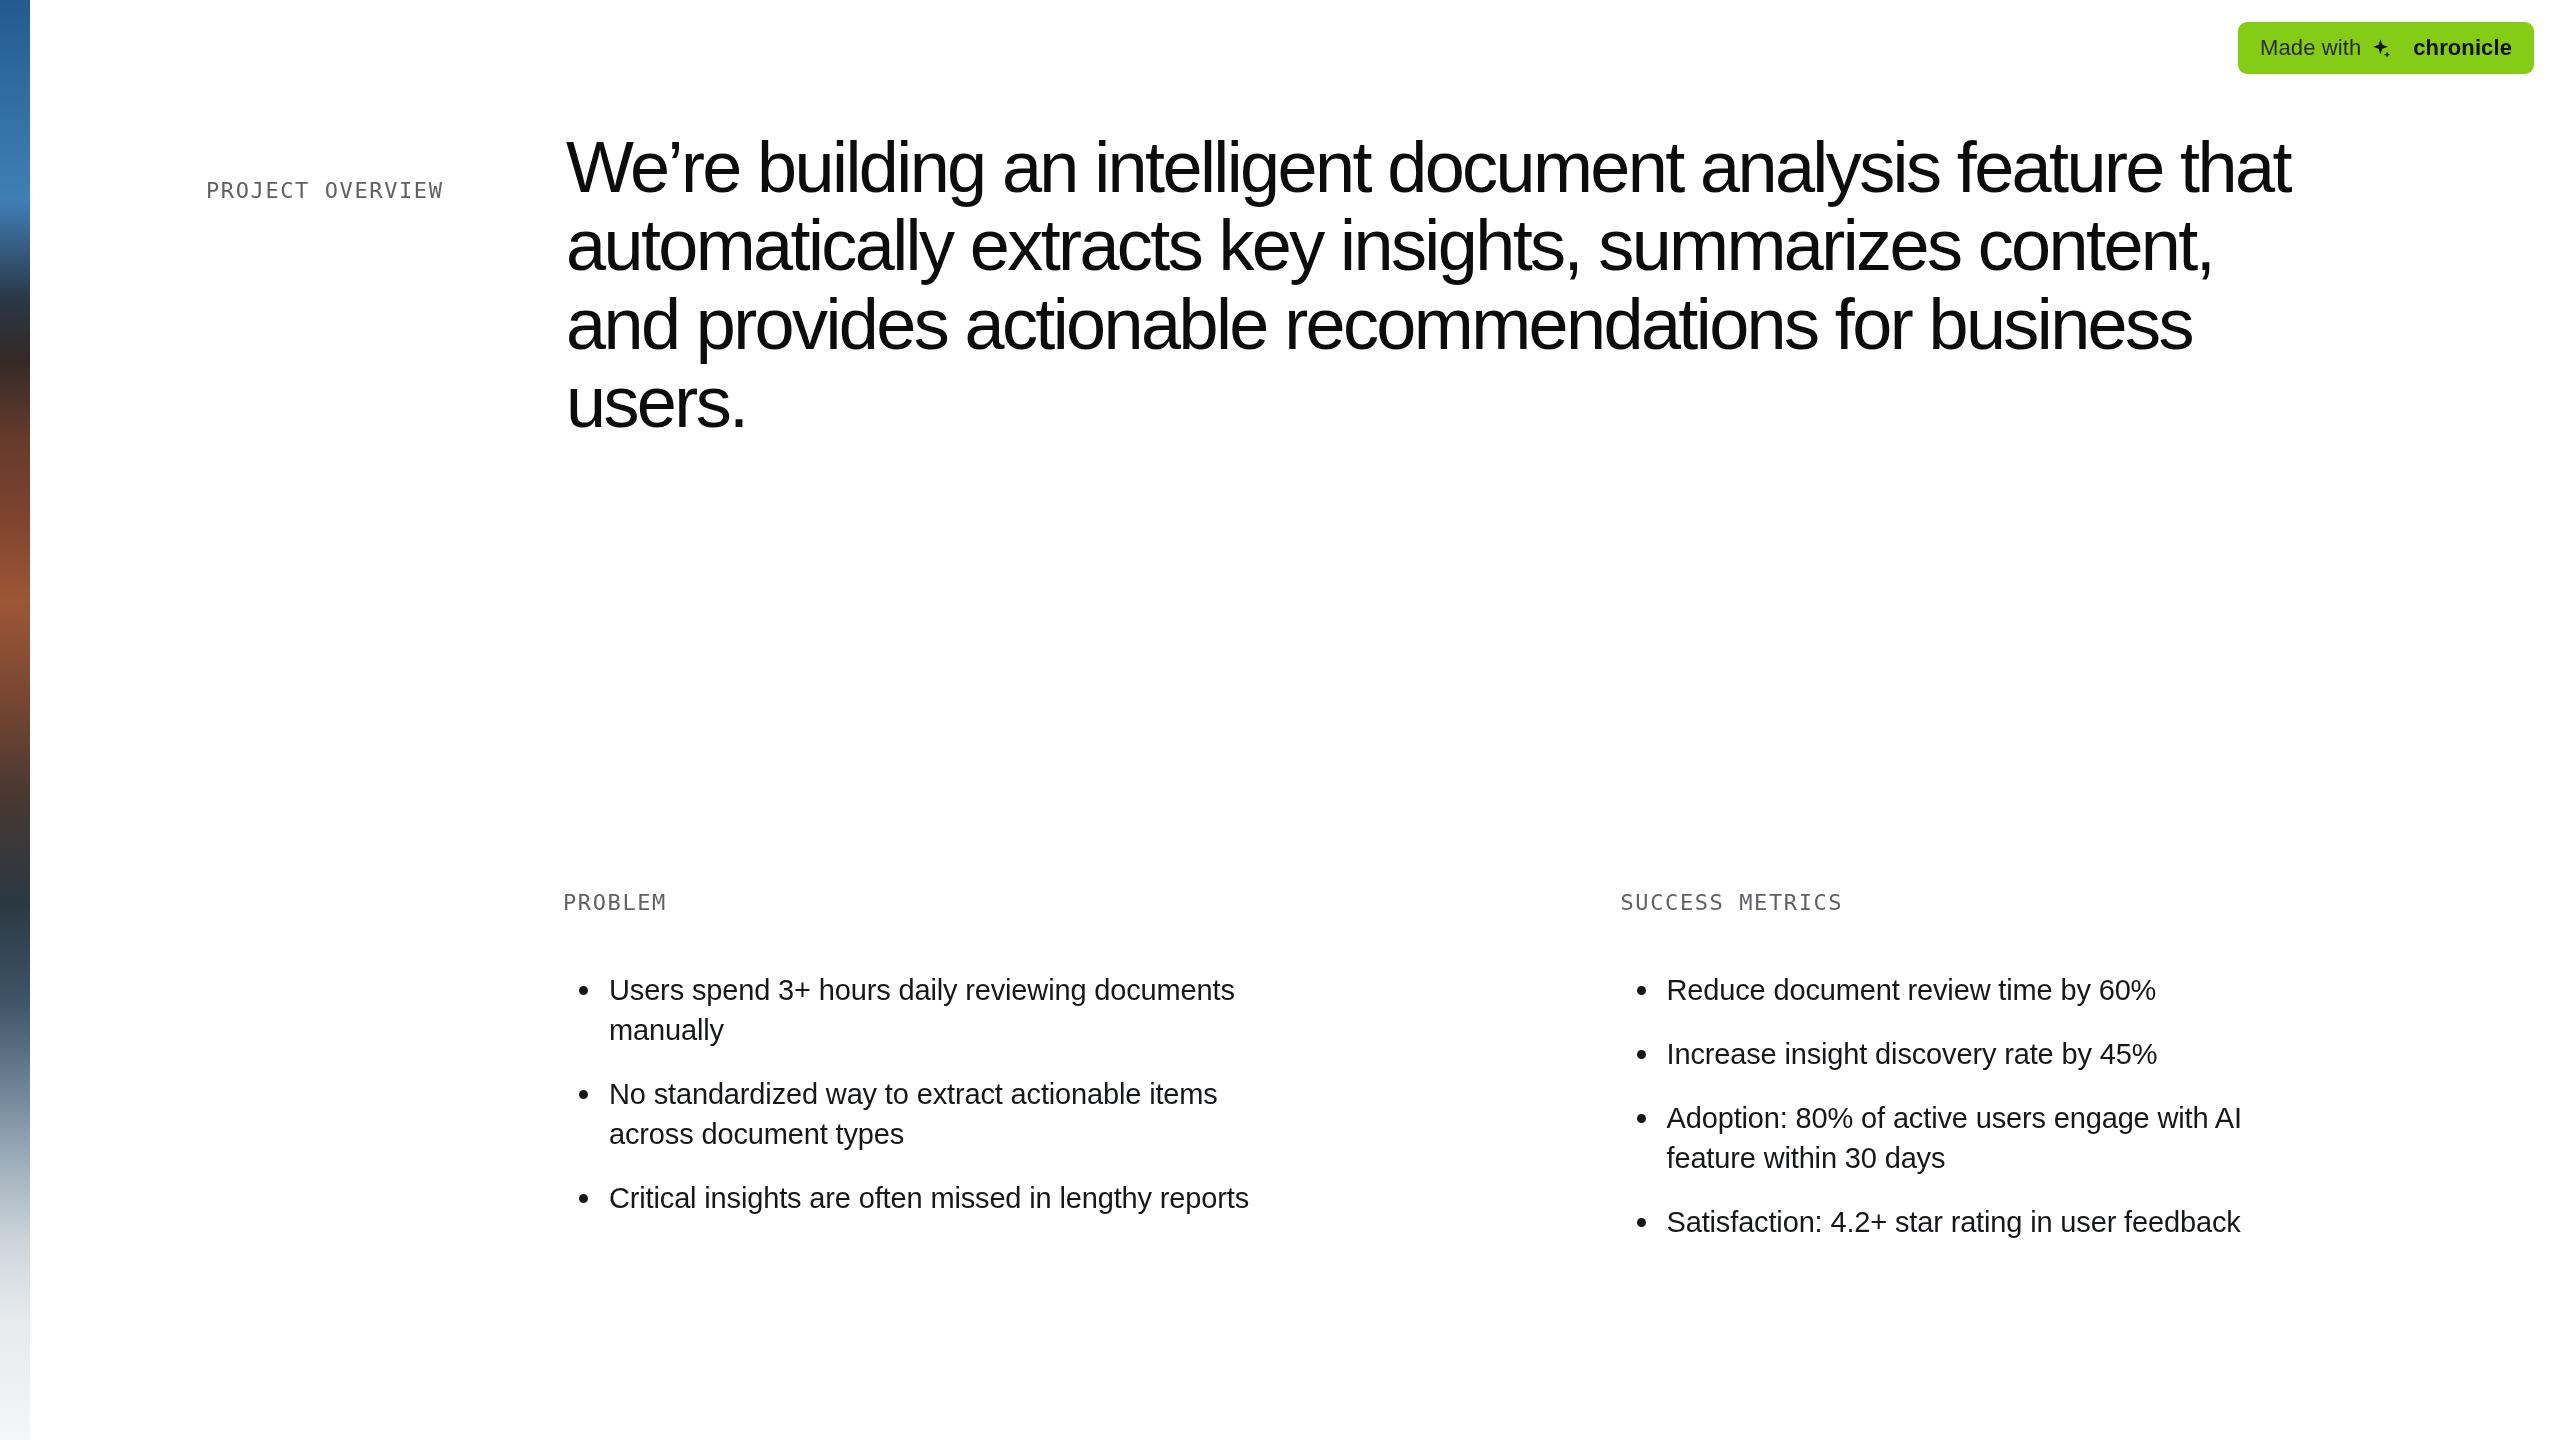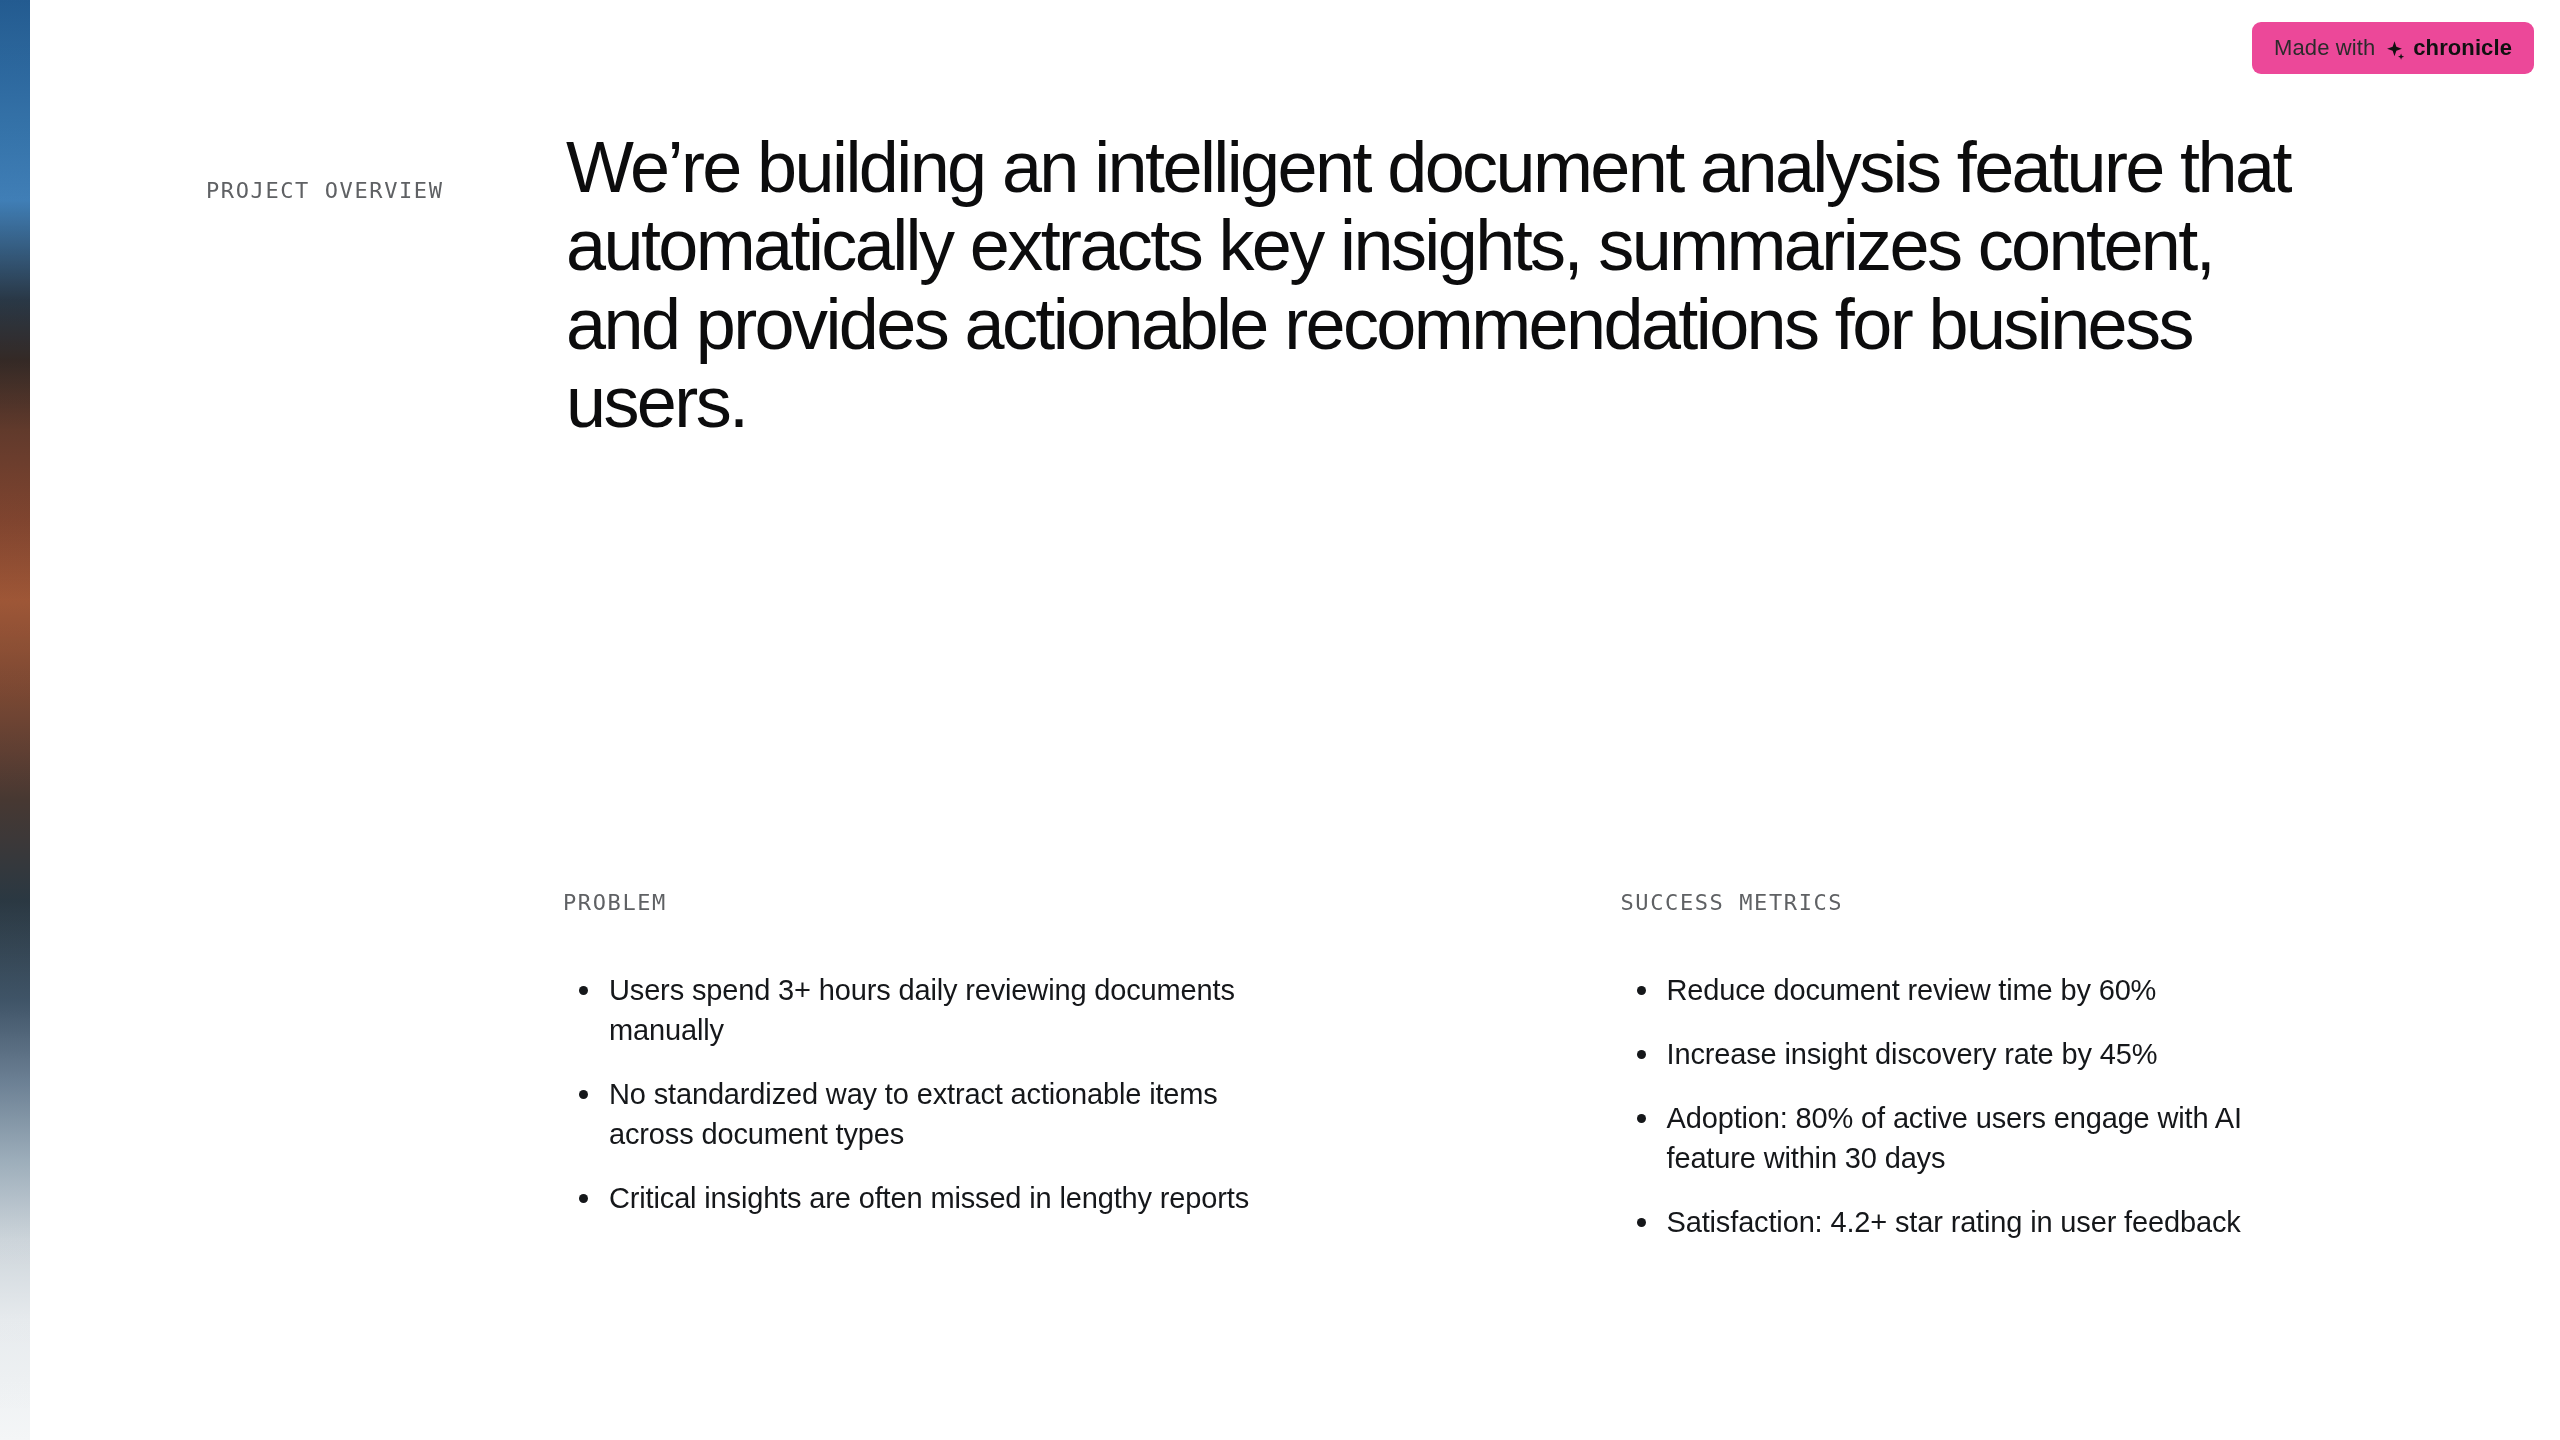--- a/index.html
+++ b/index.html
@@ -57,30 +57,30 @@
   
   .made-with {
     position: absolute;
     top: 22px;
     right: 26px;
     height: 52px;
     padding: 0 22px;
     display: flex;
     align-items: center;
     gap: 9px;
-    background: #ec4899;
+    background: #84cc16;
     border-radius: 9px;
     color: #2b2b2b;
     font-size: 22px;
     letter-spacing: 0.1px;
   }
   .made-with .brand {
     display: inline-flex;
-    align-items: flex-end;
-    gap: 8px;
+    align-items: center;
+    gap: 22px;
     font-weight: 600;
     color: #111111;
   }
   .spark {
     display: inline-block;
     width: 21px;
     height: 21px;
     color: #111;
   }
   .spark svg { display: block; }

